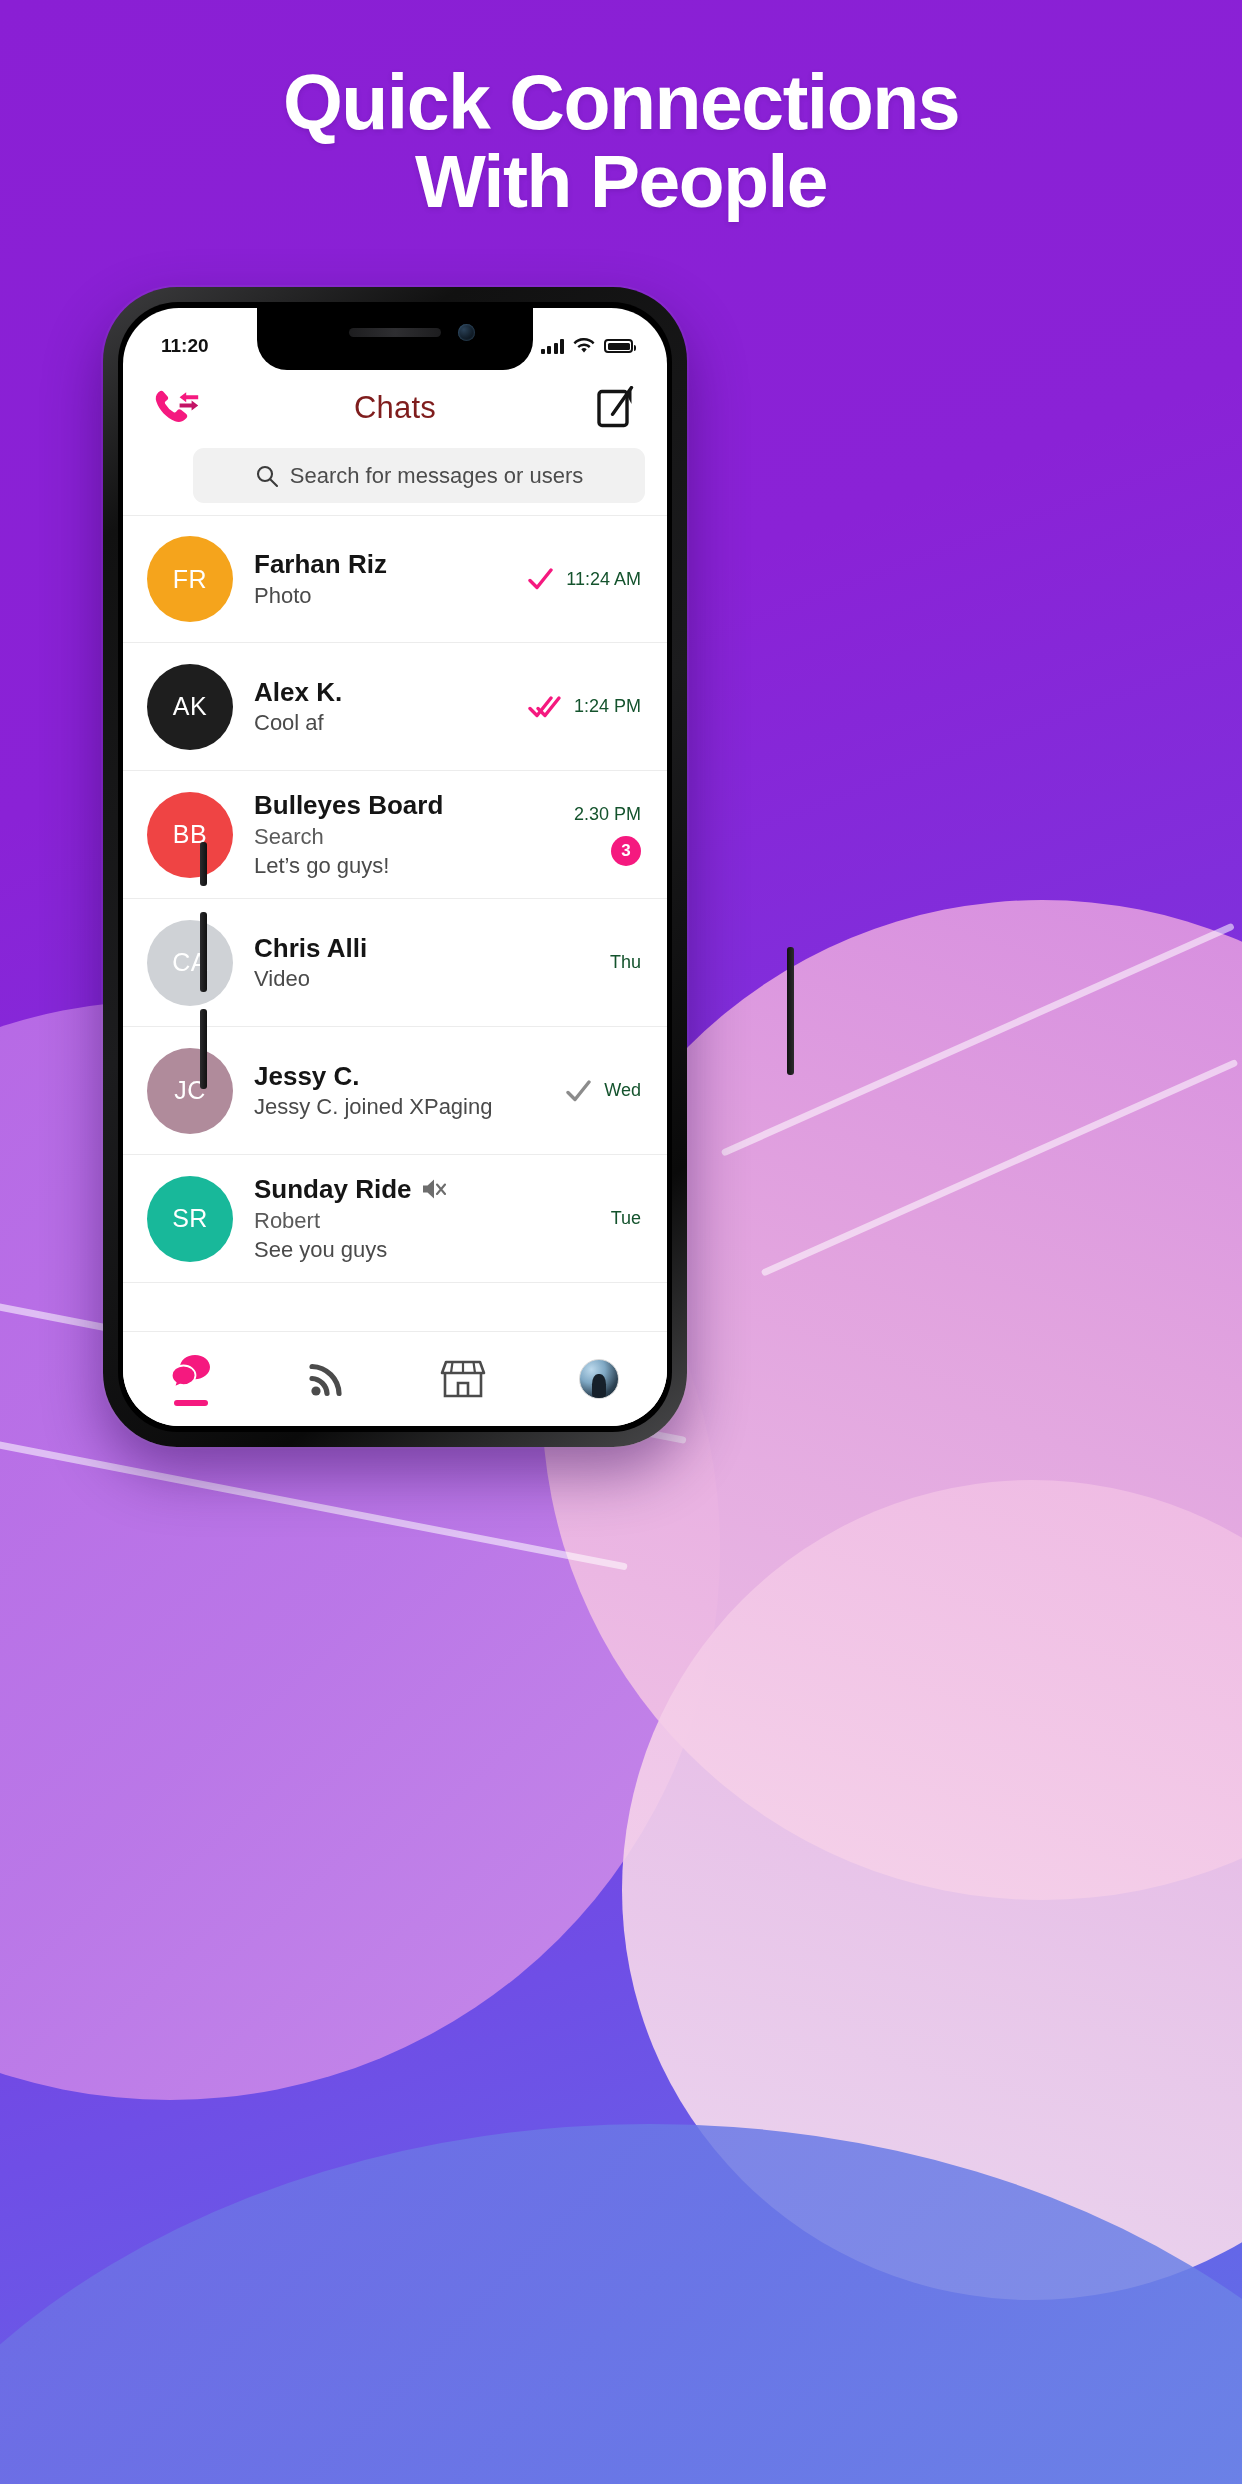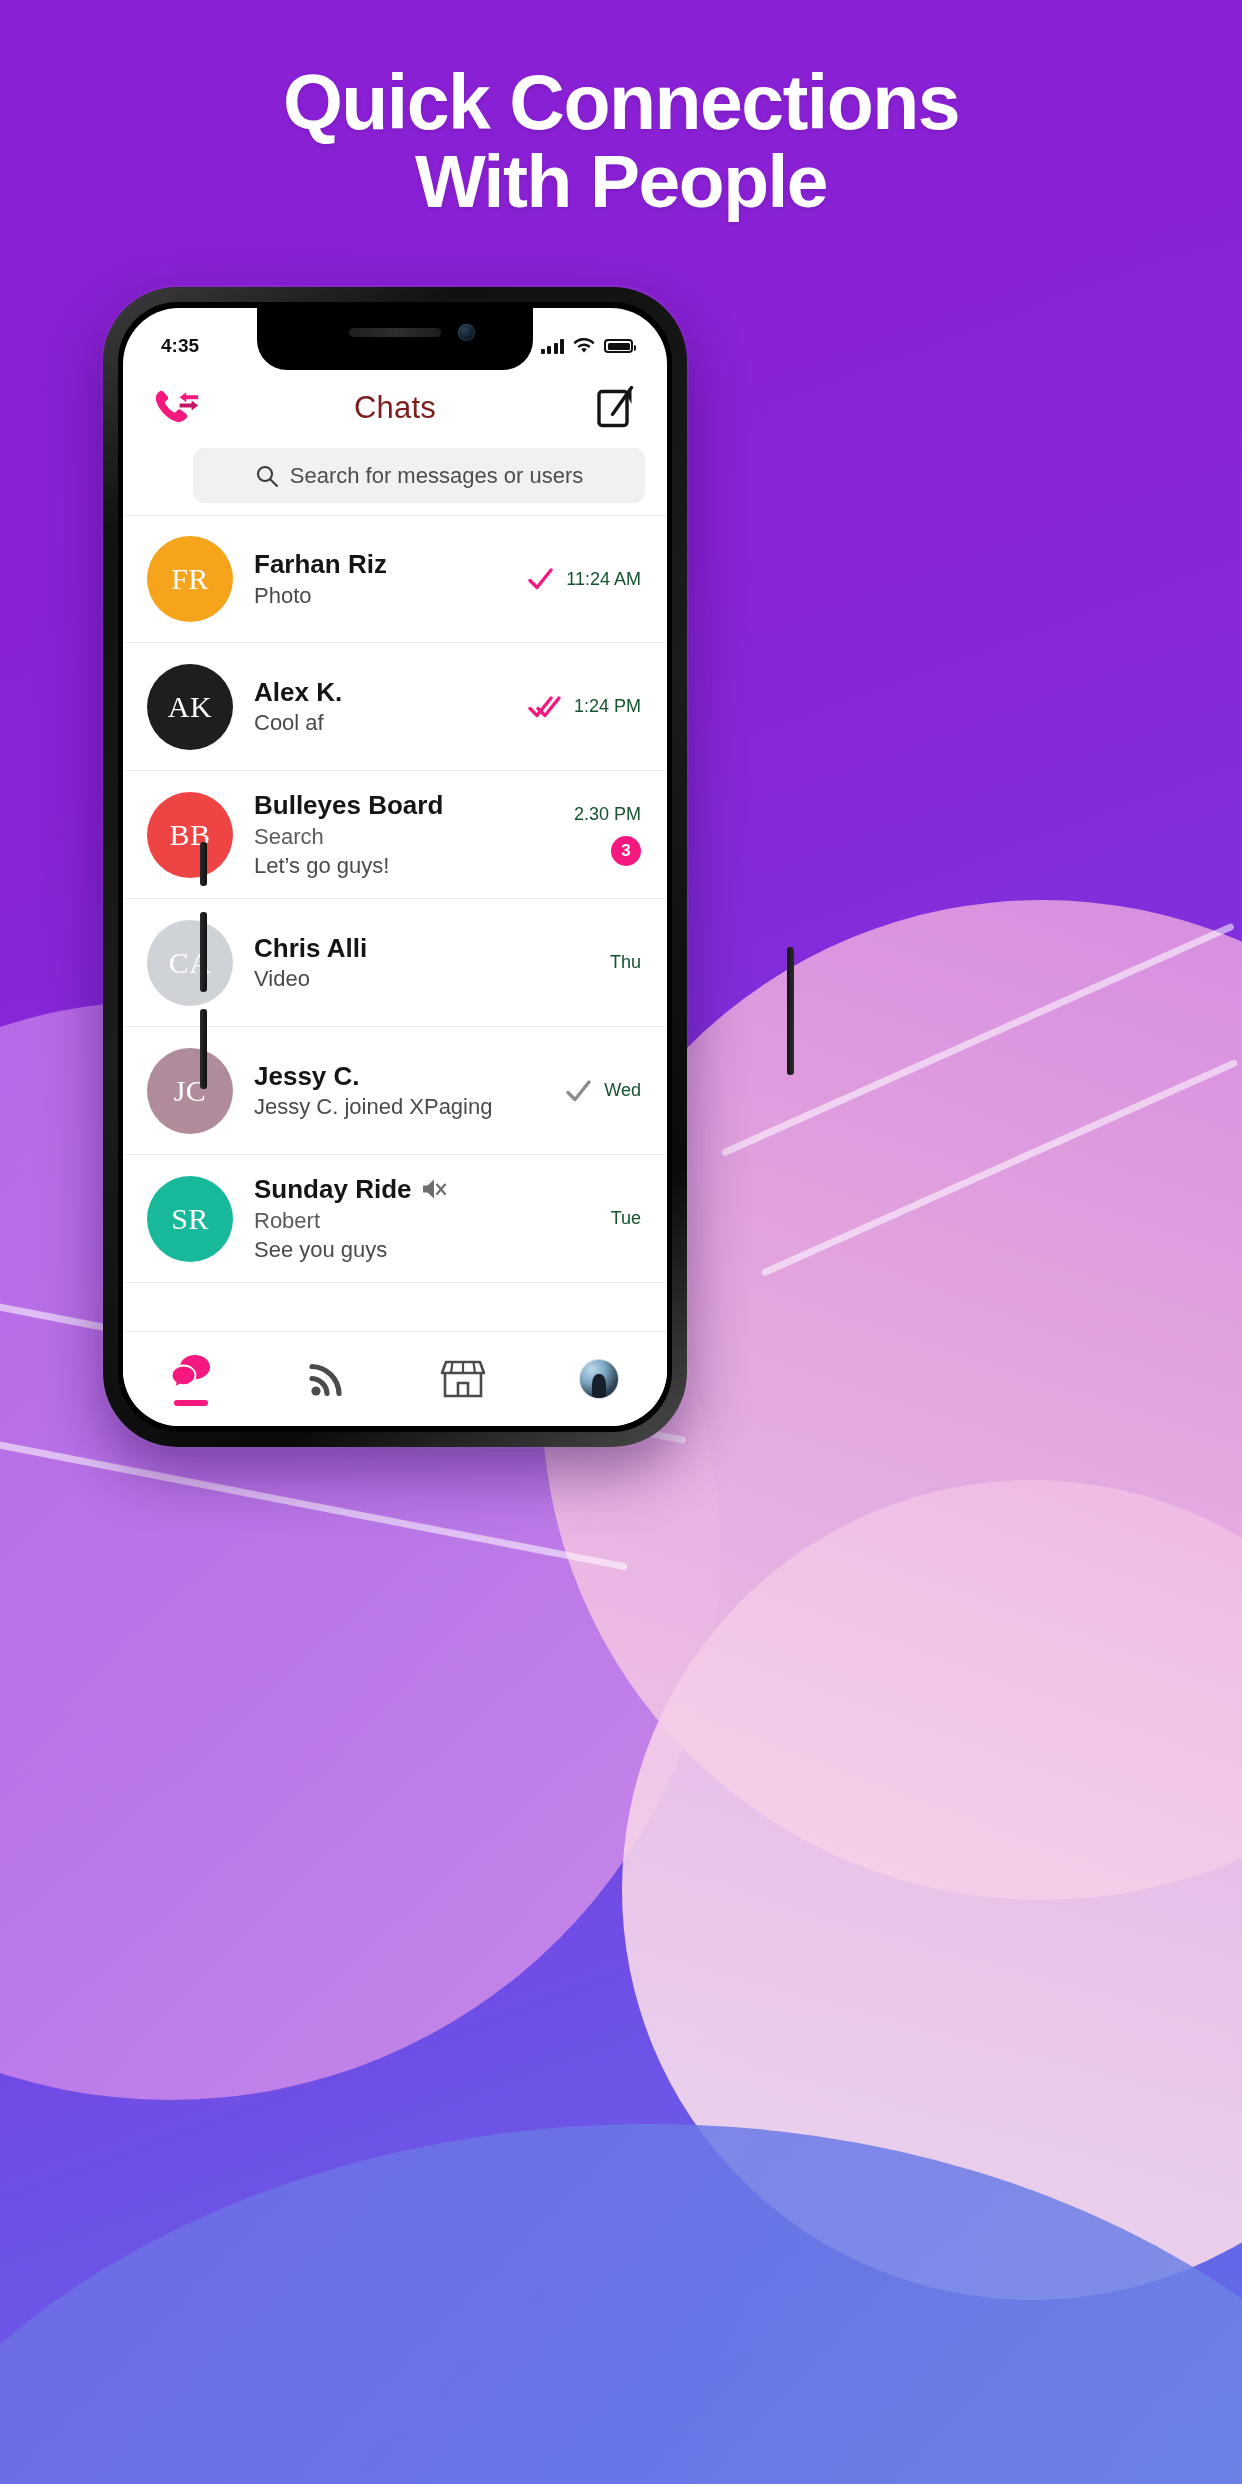--- a/index.html
+++ b/index.html
@@ -147,21 +147,21 @@
   .list { position:absolute; top:207px; left:0; right:0; bottom:95px; background:#fff; overflow:hidden; }
   .row {
     display:flex; align-items:center; gap:21px;
     padding:0 26px 0 24px; height:128px;
     border-bottom:1px solid #ececec; position:relative;
   }
   .row:first-child { border-top:1px solid #ececec; }
   .avatar {
     flex:0 0 auto; width:86px; height:86px; border-radius:50%;
     display:flex; align-items:center; justify-content:center;
-    color:#fff; font-size:30px; letter-spacing:.5px; font-weight:400;font-family:Liberation Serif, serif;
+    color:#fff; font-size:25px; letter-spacing:.5px; font-weight:400;
   }
   .rowbody { flex:1 1 auto; min-width:0; }
   .rowname {
     font-size:26px; color:#151515; font-weight:600;
     display:flex; align-items:center; gap:9px; line-height:1.25;
   }
   .rowsub { font-size:22px; color:#4a4a4a; line-height:1.32; }
   .rowsub2 { font-size:22px; color:#5a5a5a; line-height:1.32; }
   .rowmeta {
     flex:0 0 auto; display:flex; flex-direction:column;
@@ -222,21 +222,21 @@
 
   <div class="phone-inner">
     <div class="screen">
 
       <div class="notch">
         <div class="speaker"></div>
         <div class="camera"></div>
       </div>
 
       <div class="statusbar">
-        <div>4:35</div>
+        <div>11:20</div>
         <div class="status-right">
           <span class="bars">
               <i></i>
               <i></i>
               <i></i>
               <i></i>
             </span>
           <svg width="22" height="16" viewBox="0 0 22 16">
             <path d="M11 14.4 8.3 11.3a4.1 4.1 0 0 1 5.4 0Z" fill="#111"></path>
             <path d="M11 8.1c-1.9 0-3.6.7-4.9 1.9L4.4 8.2A9.5 9.5 0 0 1 11 5.6c2.6 0 4.9 1 6.6 2.6l-1.7 1.8A7 7 0 0 0 11 8.1Z" fill="#111"></path>

